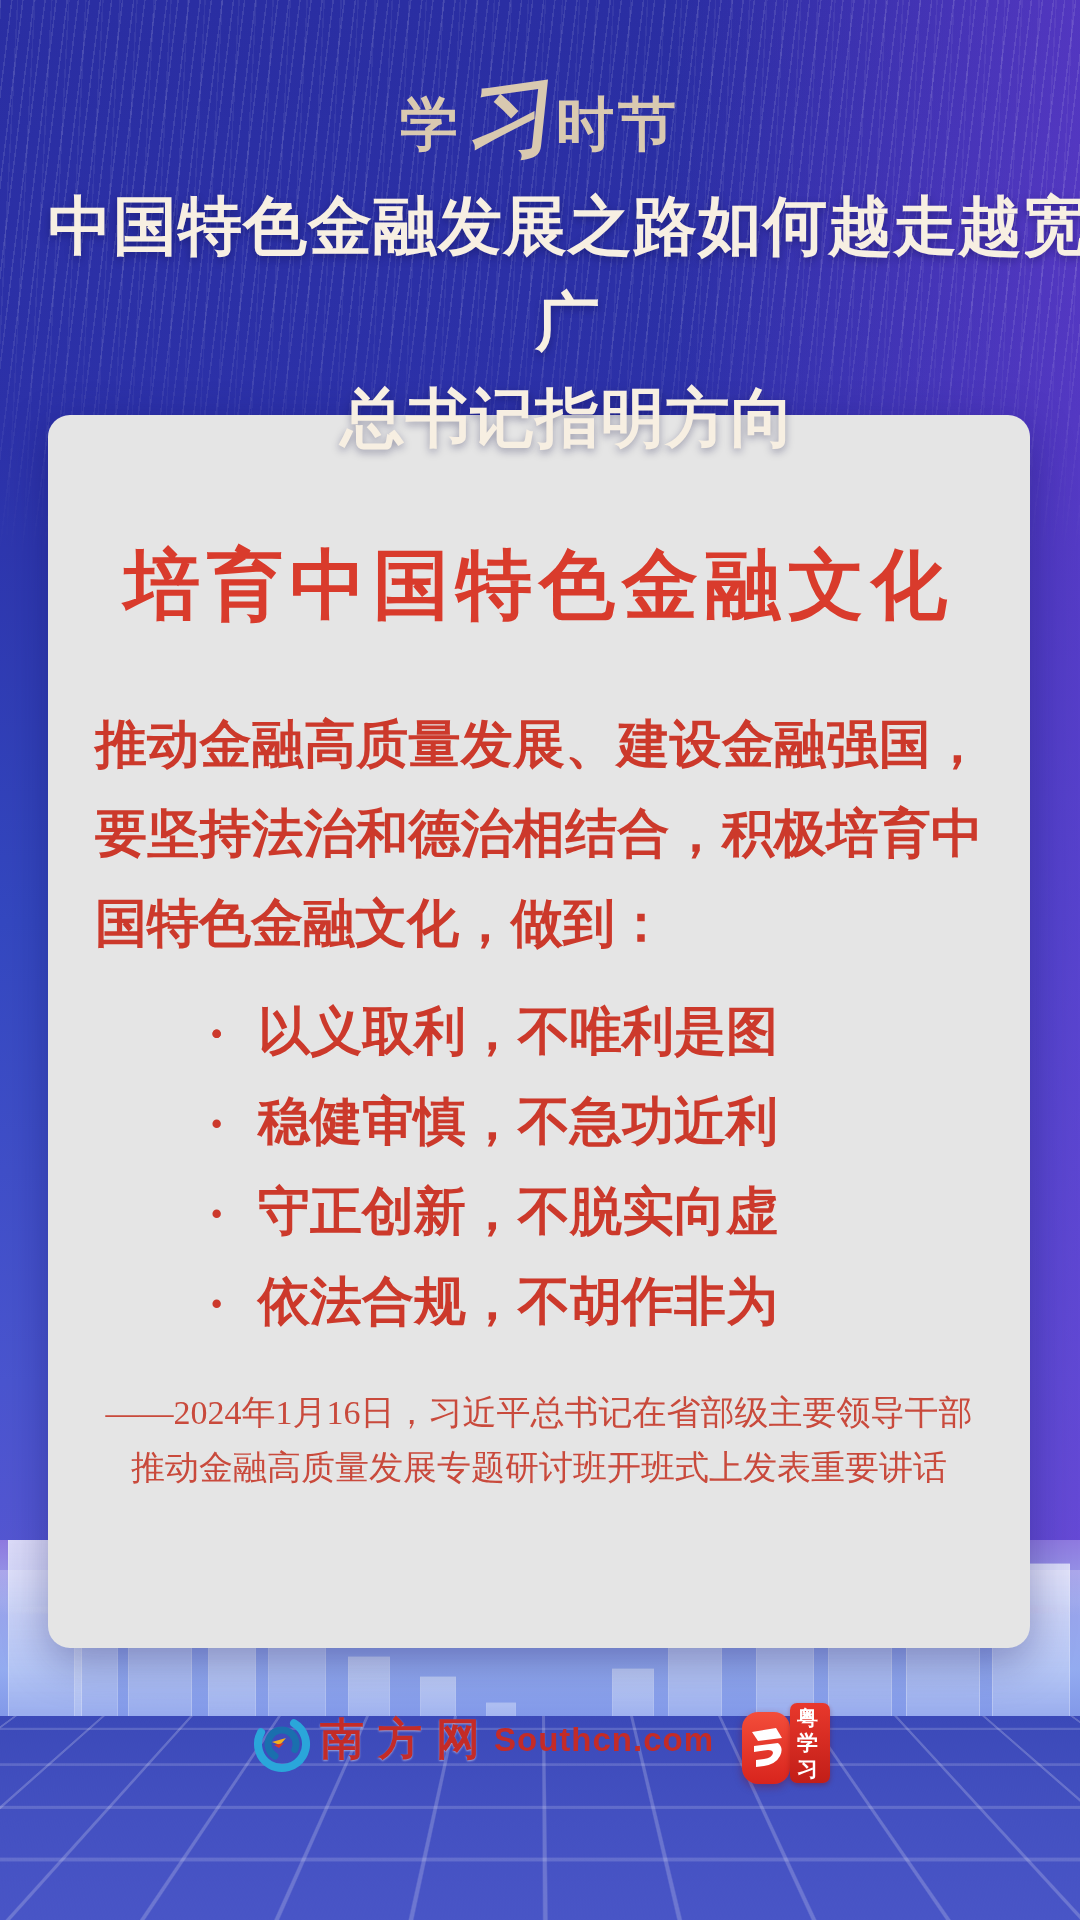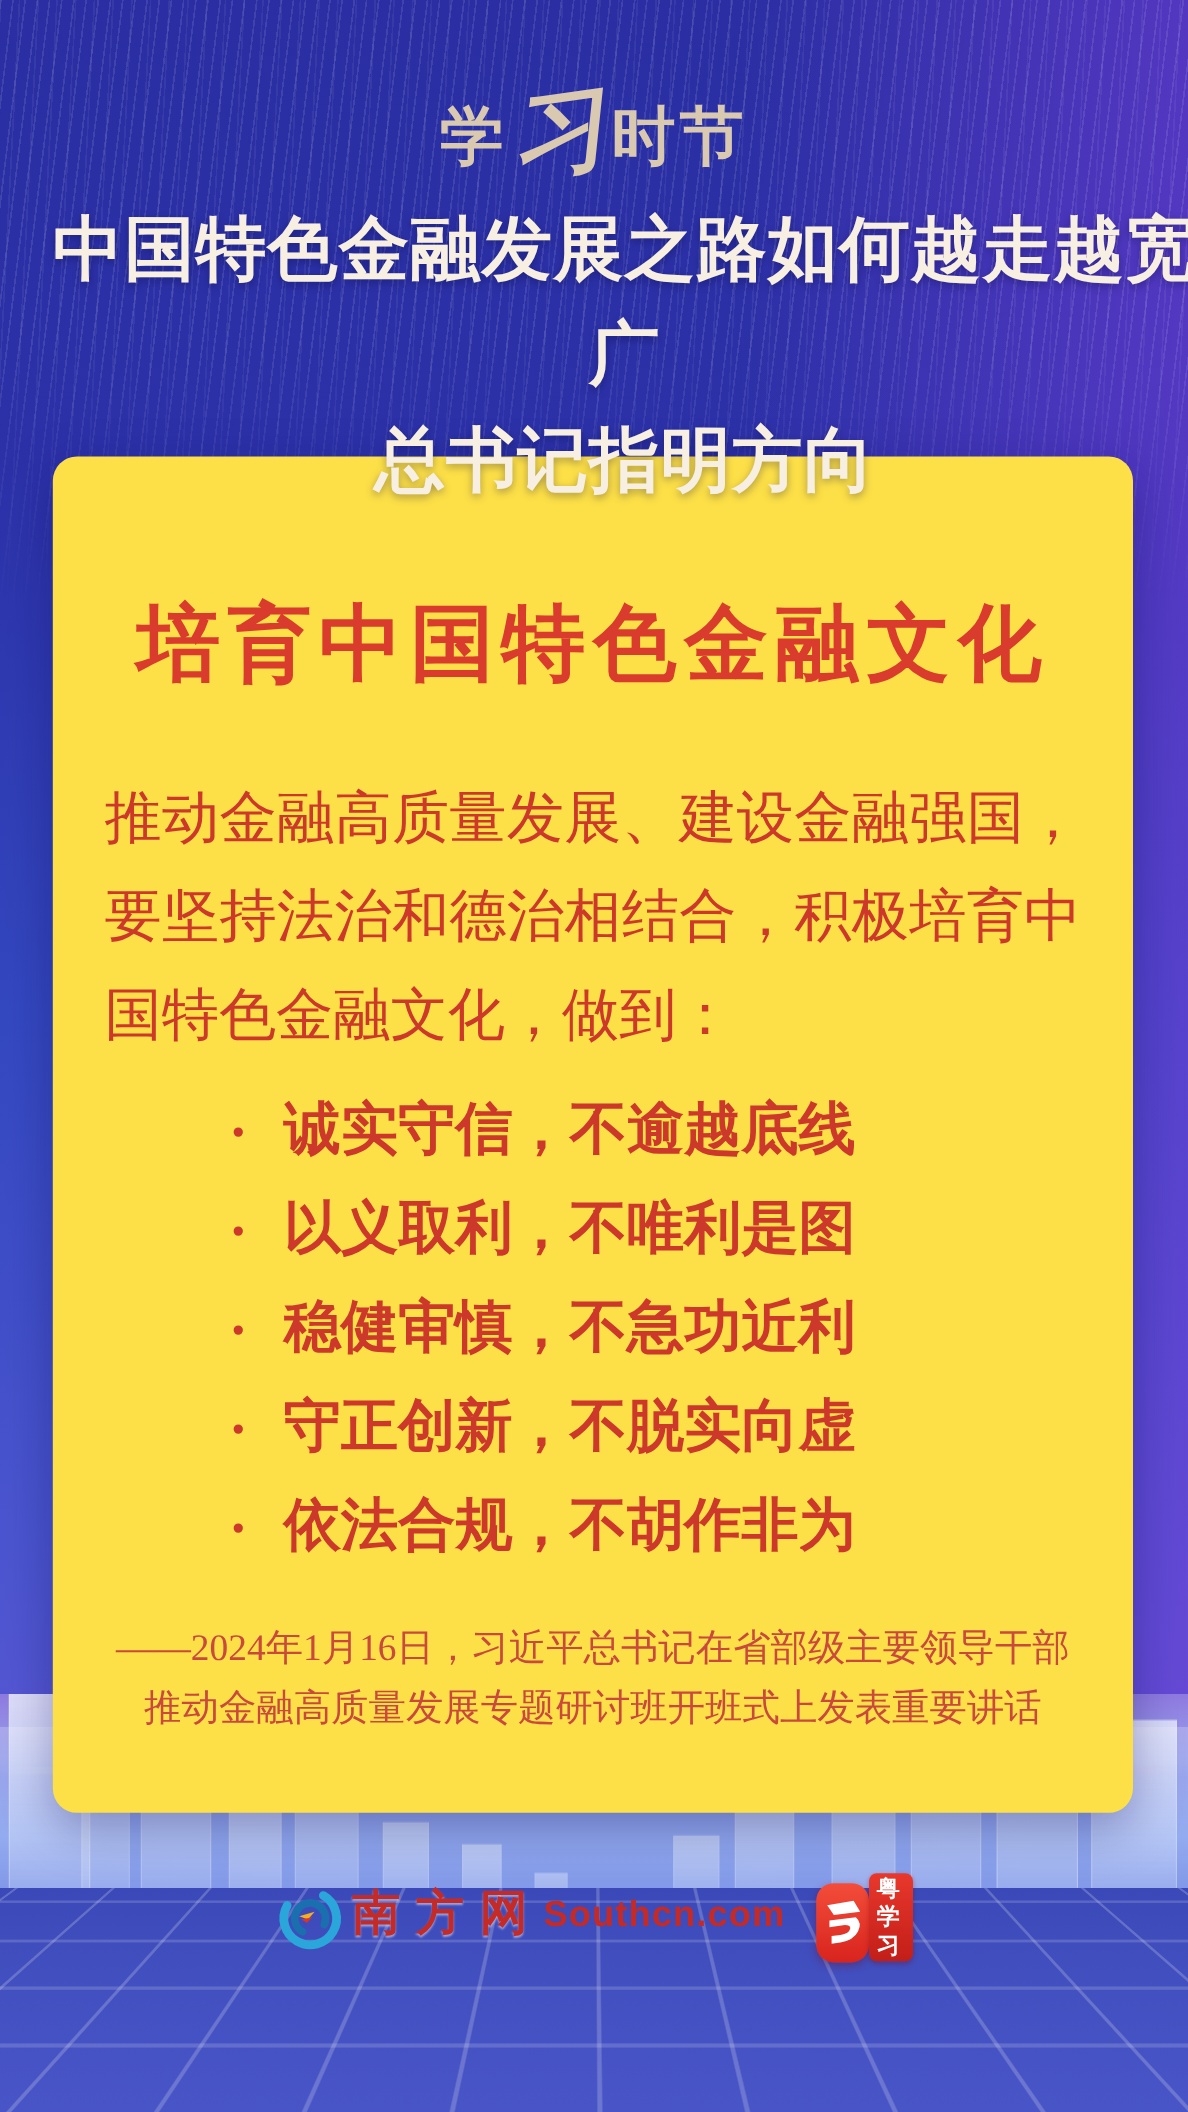--- a/index.html
+++ b/index.html
@@ -77,30 +77,30 @@
   
   .headline{
     position:absolute;top:178px;left:0;width:100%;margin:0;z-index:3;
     text-align:center;color:#f7efe2;font-weight:900;font-size:64px;line-height:1.5;
     text-shadow:0 3px 8px rgba(10,10,60,.35);letter-spacing:1px;padding-left:28px;
   }
   .headline span{display:block;}
   
   .card{
     position:absolute;left:48px;top:415px;width:982px;height:1233px;z-index:2;
-    background:#fde047;border-radius:22px;box-shadow:0 14px 44px rgba(15,15,90,.35);
+    background:#e5e5e5;border-radius:22px;box-shadow:0 14px 44px rgba(15,15,90,.35);
     box-sizing:border-box;padding-top:120px;
   }
   .card h2{
     margin:0;text-align:center;font-size:76px;font-weight:900;letter-spacing:7px;
     color:#d93b2c;font-family:"Liberation Sans",sans-serif;
   }
   .intro{
     width:888px;margin:62px auto 0;font-family:"Liberation Serif","DejaVu Serif",serif;
-    font-weight:normal;font-size:52px;line-height:1.72;color:#cc392b;
+    font-weight:bold;font-size:52px;line-height:1.72;color:#cc392b;
     text-align:justify;text-justify:inter-ideograph;
   }
   .card ul{
     list-style:none;margin:34px 0 0 0;padding:0 0 0 152px;
   }
   .card li{
     position:relative;font-family:"Liberation Serif","DejaVu Serif",serif;
     font-weight:bold;font-size:52px;line-height:1.0;color:#cc392b;
     margin-bottom:38px;padding-left:58px;
   }
@@ -179,21 +179,20 @@
     <span>中国特色金融发展之路如何越走越宽广</span>
     <span>总书记指明方向</span>
   </h1>
 
   <section class="card">
     <h2>培育中国特色金融文化</h2>
     <p class="intro">推动金融高质量发展、建设金融强国，要坚持法治和德治相结合，积极培育中国特色金融文化，做到：</p>
     <ul>
       <li>
         <span class="dot">·</span>
-        <span>诚实守信，不逾越底线</span>
       </li>
       <li>
         <span class="dot">·</span>
         <span>以义取利，不唯利是图</span>
       </li>
       <li>
         <span class="dot">·</span>
         <span>稳健审慎，不急功近利</span>
       </li>
       <li>

